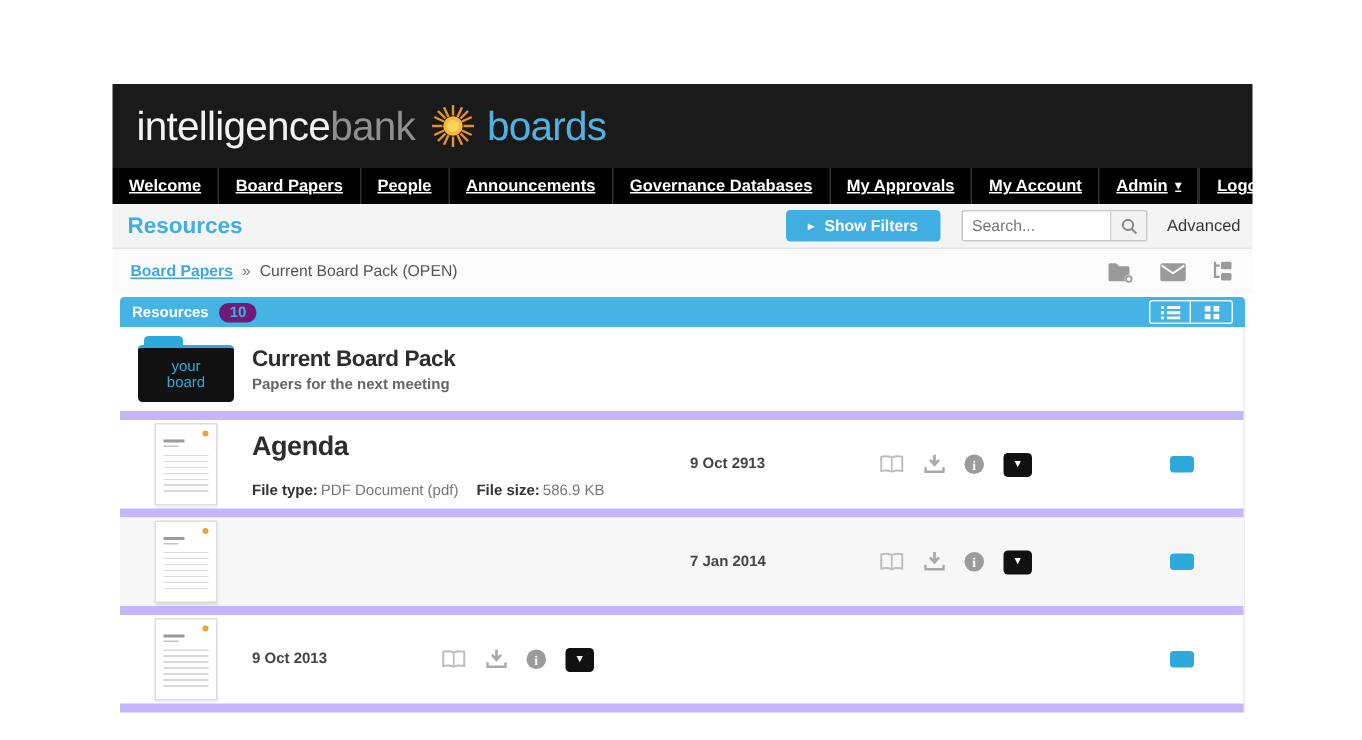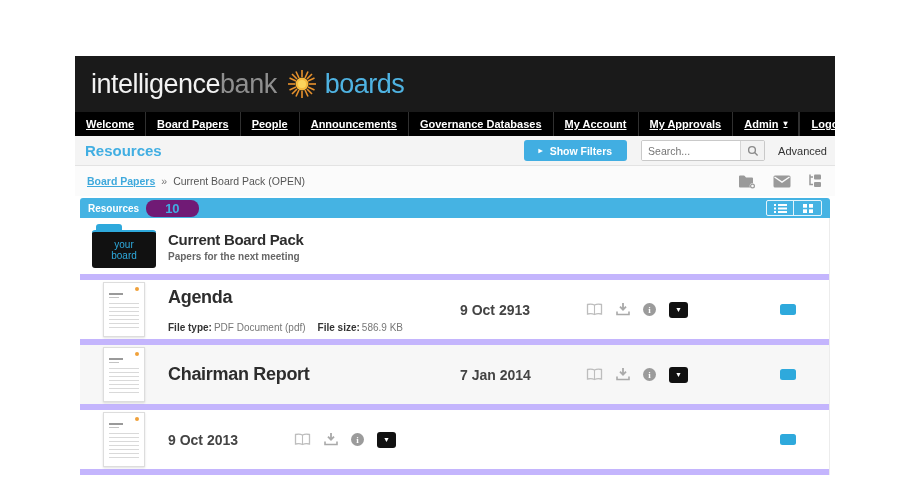--- a/index.html
+++ b/index.html
@@ -45,35 +45,35 @@
   .crumb-link { color:#3fa9dc; text-decoration:underline; font-weight:bold; cursor:pointer; }
   .crumb-sep { margin:0 6px; color:#777; }
   .crumb-current { color:#555; }
   .crumb-icons { margin-left:auto; display:flex; gap:16px; align-items:center; }
   .crumb-icons span { cursor:pointer; display:flex; }
 
   
   .list-bar { height:20px; background:#45b3e3; margin:2px 5px 0 5px;
               border-radius:3px 3px 0 0; display:flex; align-items:center; padding:0 8px; }
   .list-bar-title { color:#fff; font-size:10px; font-weight:bold; }
-  .count-badge { background:#701a75; color:#41aee2; font-size:13px; font-weight:bold;
-                 border-radius:8px; padding:1px 19px; margin-left:7px; }
+  .count-badge { background:#701a75; color:#41aee2; font-size:10px; font-weight:bold;
+                 border-radius:8px; padding:1px 7px; margin-left:7px; }
   .view-toggles { margin-left:auto; display:flex; border:1px solid rgba(255,255,255,.85);
                   border-radius:2px; }
   .view-toggle { width:27px; height:14px; display:flex; align-items:center;
                  justify-content:center; cursor:pointer; }
   .view-toggle:first-child { border-right:1px solid rgba(255,255,255,.85); }
 
   
   .content { margin:0 5px; background:#fff; border-right:1px solid #ececec; }
   .row { display:flex; align-items:center; border-bottom:6px solid #c4b5fd; }
   .row.alt { background:#f7f7f7; }
   .col-thumb { width:88px; display:flex; justify-content:center; flex:none; }
   .col-info { width:292px; flex:none; padding-right:8px; }
-  .col-date { width:126px; flex:none; font-size:14px; font-weight:bold; color:#444; }
+  .col-date { width:126px; flex:none; font-size:10px; font-weight:bold; color:#444; }
   .col-actions { width:152px; flex:none; display:flex; align-items:center; gap:13px; }
   .col-spacer { flex:1; }
   .col-comment { width:82px; flex:none; display:flex; justify-content:center; }
 
   .folder-row { height:62px; }
   .file-row { height:65px; }
 
   .item-title { font-size:15px; font-weight:bold; color:#2d2d2d; letter-spacing:-0.3px; }
   .file-title { font-size:18px; }
   .item-sub { font-size:10px; font-weight:bold; color:#666; margin-top:3px; }
@@ -160,24 +160,24 @@
       <div class="nav-item">
           <span>People</span>
         </div>
       <div class="nav-item">
           <span>Announcements</span>
         </div>
       <div class="nav-item">
           <span>Governance Databases</span>
         </div>
       <div class="nav-item">
+          <span>My Approvals</span>
+        </div>
+      <div class="nav-item">
           <span>My Account</span>
-        </div>
-      <div class="nav-item">
-          <span>My Approvals</span>
         </div>
       <div class="nav-item">
         <span>Admin</span>
         <span class="caret-down">▾</span>
       </div>
       <div class="nav-item logout">
           <span>Logout</span>
         </div>
     </div>
 
@@ -320,21 +320,20 @@
       <div class="row file-row alt">
         <div class="col-thumb">
           <div class="doc-thumb">
             <div class="dot"></div>
               <div class="head"></div>
               <div class="head2"></div>
               <div class="lines"></div>
           </div>
         </div>
         <div class="col-info">
-          <div class="item-title file-title">Chairman Report</div>
         </div>
         <div class="col-date">7 Jan 2014</div>
         <div class="col-actions">
           <span class="icon-btn">
             <svg width="17" height="13" viewBox="0 0 17 13">
               <path d="M8.5 2 Q5.5 0.5 1.5 1.5 L1.5 11 Q5.5 10 8.5 11.5 Q11.5 10 15.5 11 L15.5 1.5 Q11.5 0.5 8.5 2 Z" fill="none" stroke="#bdbdbd" stroke-width="1.3"></path>
               <line x1="8.5" y1="2" x2="8.5" y2="11.5" stroke="#bdbdbd" stroke-width="1.1"></line>
             </svg>
           </span>
           <span class="icon-btn">

